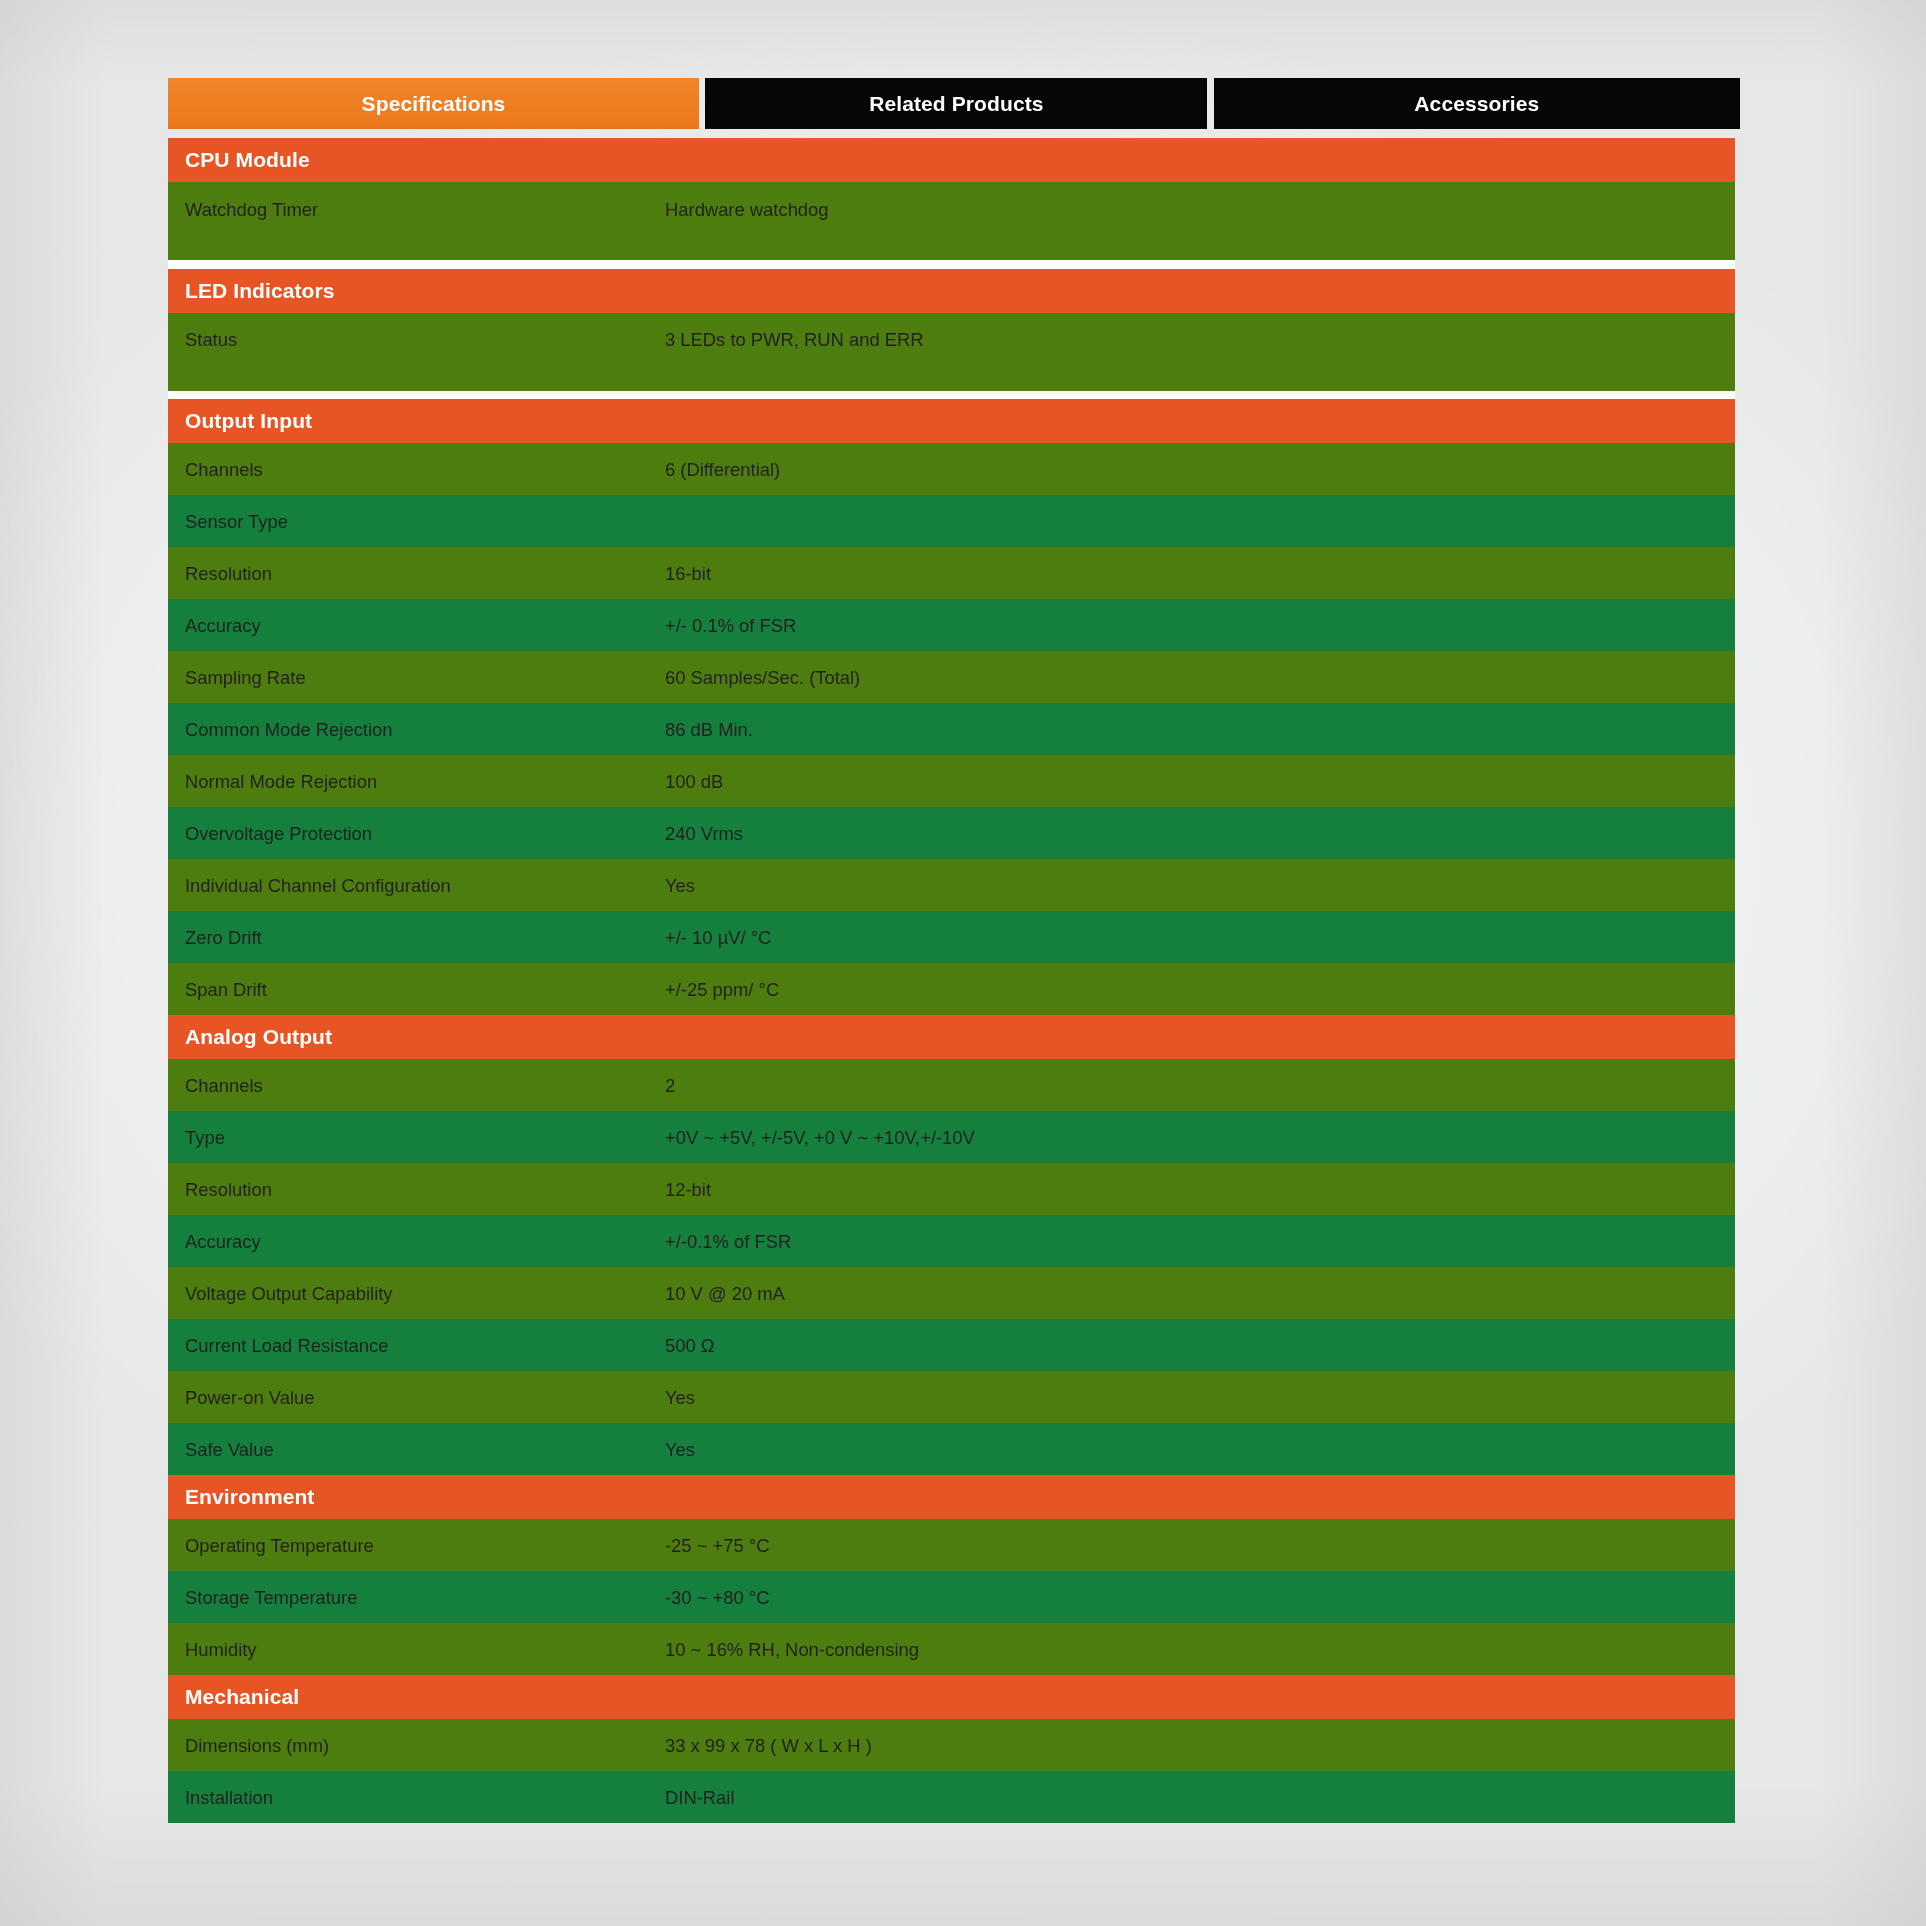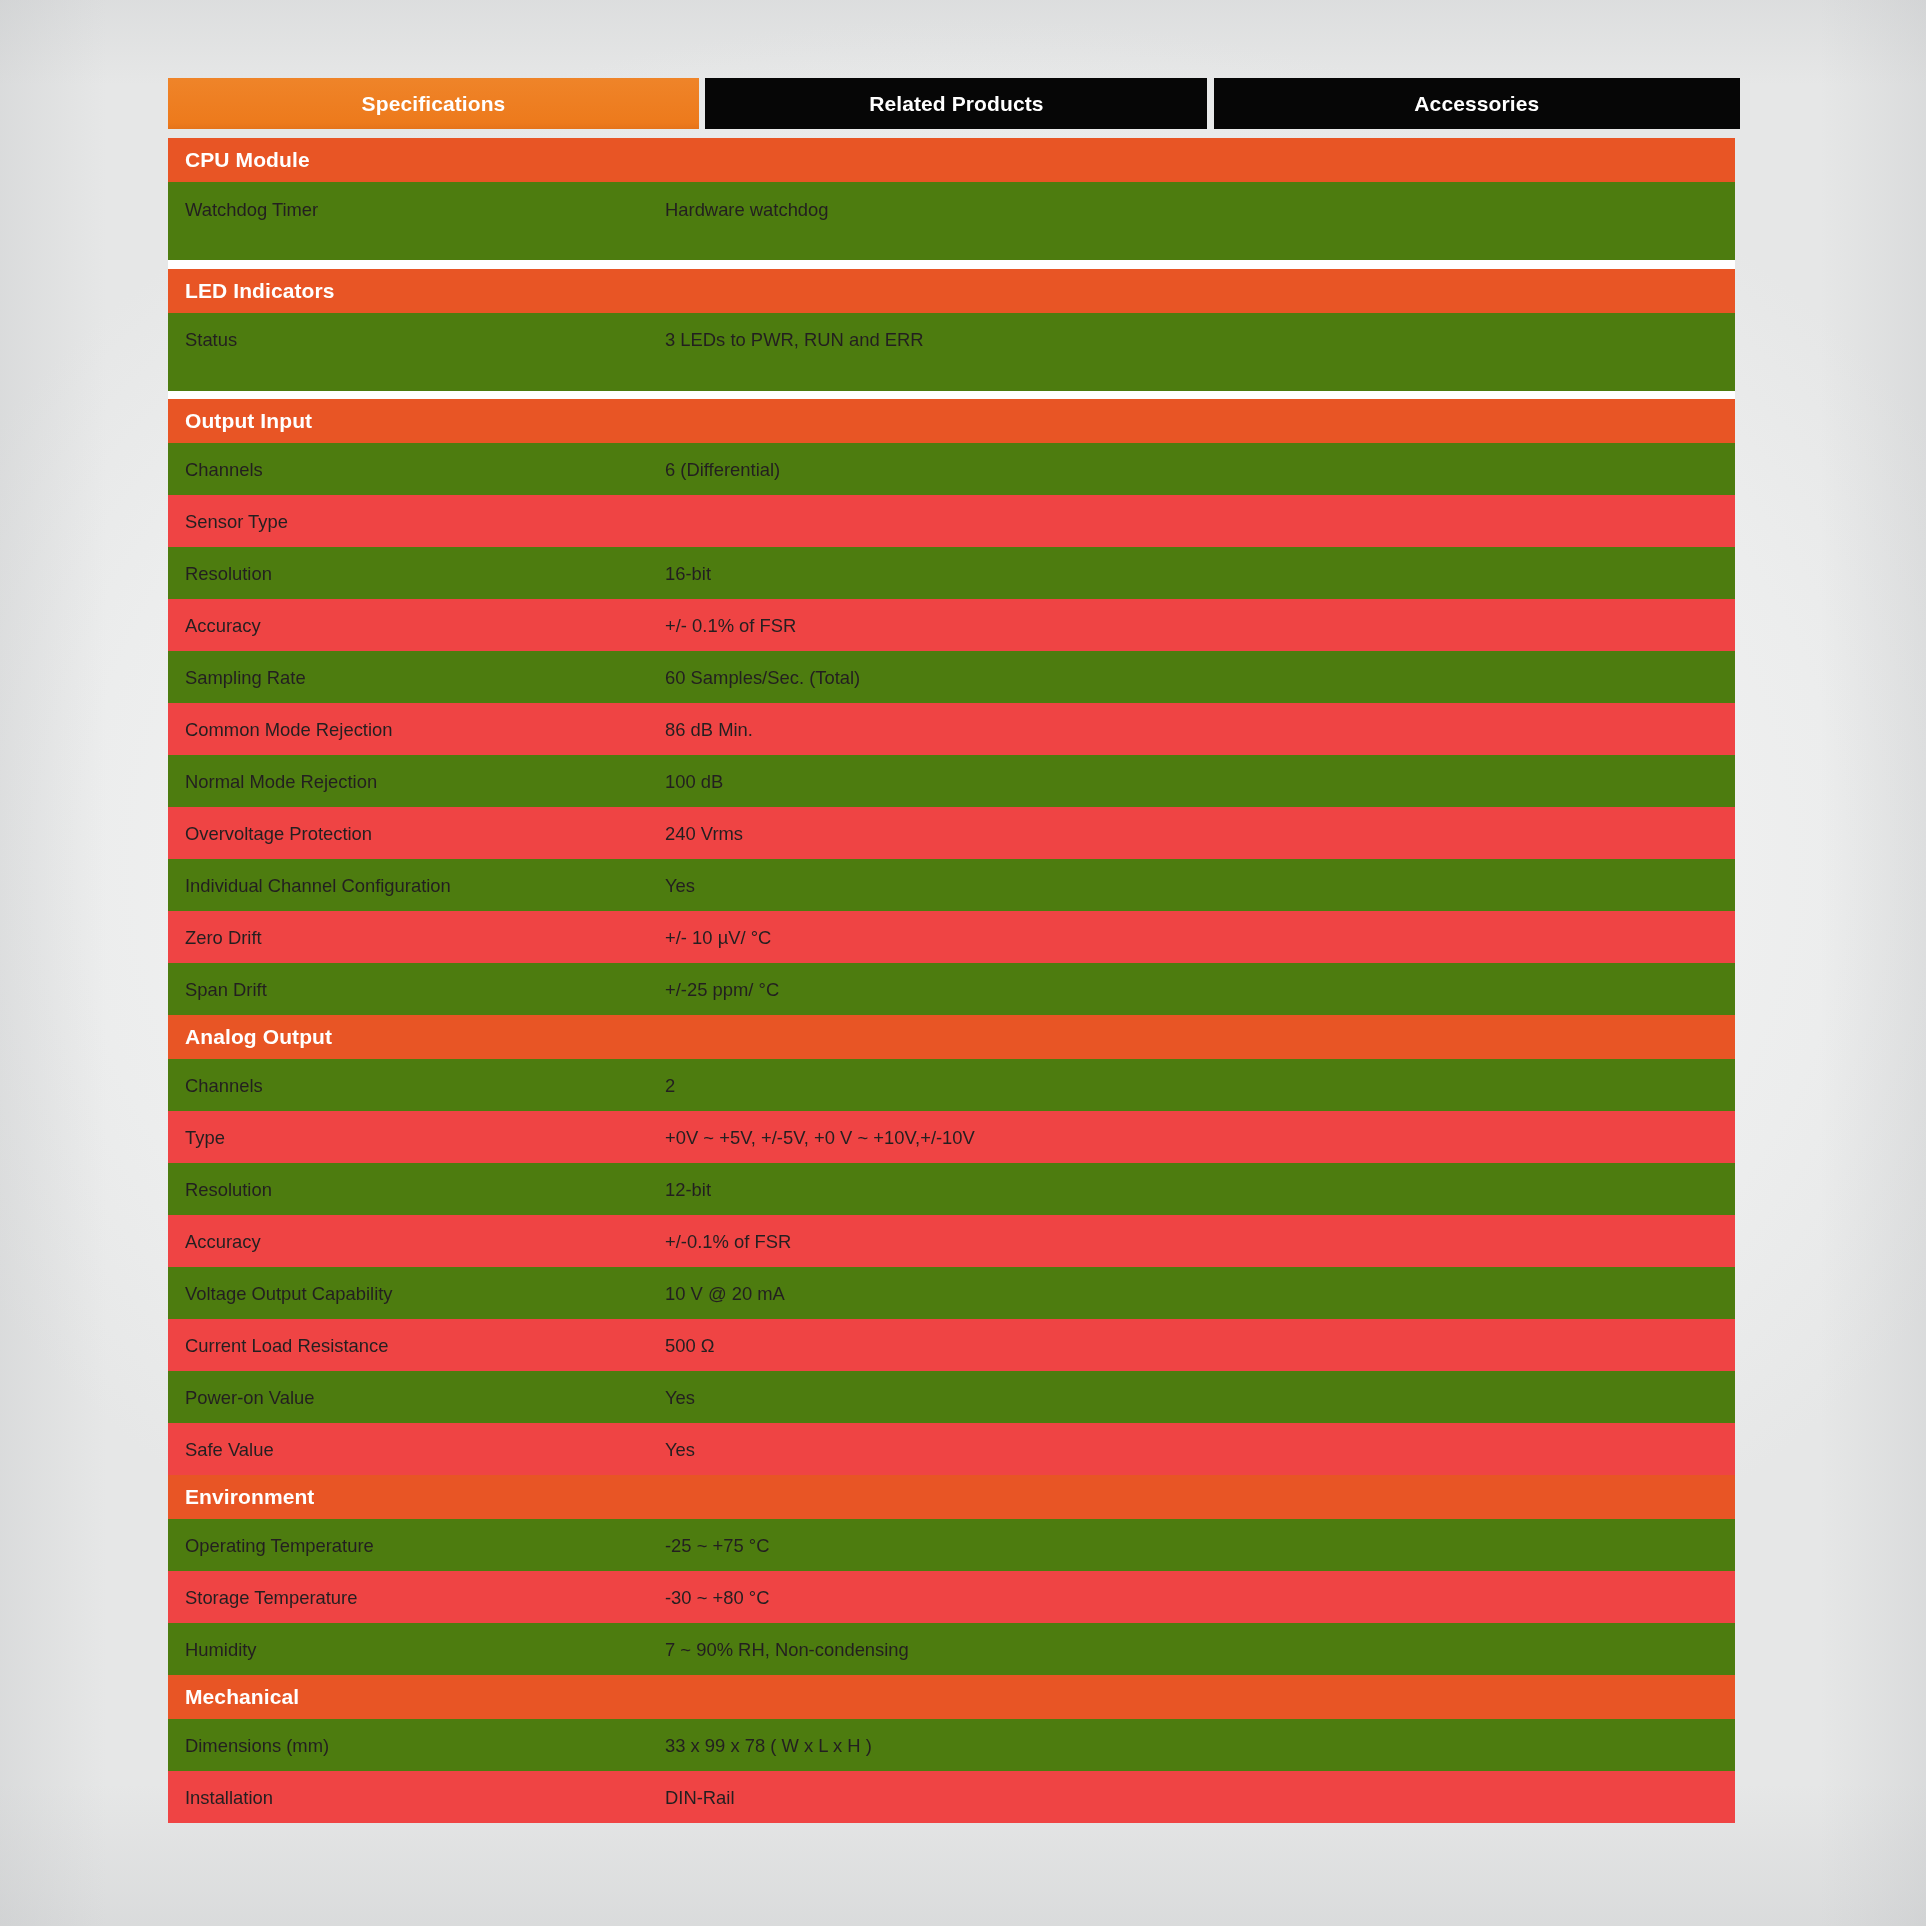--- a/index.html
+++ b/index.html
@@ -90,21 +90,21 @@
   .rows { background: #ffffff; }
 
   .row {
     display: flex;
     align-items: center;
     min-height: 52px;
     font-size: 18.4px;
     color: #231f20;
     background: #4d7c0f;
   }
-  .row.alt { background: #ef4444; }
+  .row.alt { background: #15803d; }
   .row.pad-bottom { min-height: 78px; align-items: flex-start; padding-top: 15.6px; }
 
   .cell-label {
     flex: 0 0 480px;
     padding-left: 17px;
     color: #231f20;
     line-height: 1.25;
   }
   .cell-value {
     flex: 1 1 auto;
@@ -232,21 +232,21 @@
         <div class="row">
           <div class="cell-label">Operating Temperature</div>
           <div class="cell-value">-25 ~ +75 °C</div>
         </div>
         <div class="row alt">
           <div class="cell-label">Storage Temperature</div>
           <div class="cell-value">-30 ~ +80 °C</div>
         </div>
         <div class="row">
           <div class="cell-label">Humidity</div>
-          <div class="cell-value">7 ~ 90% RH, Non-condensing</div>
+          <div class="cell-value">10 ~ 16% RH, Non-condensing</div>
         </div>
       </div>
       <div class="section-head">Mechanical</div>
       <div class="rows">
         <div class="row">
           <div class="cell-label">Dimensions (mm)</div>
           <div class="cell-value">33 x 99 x 78 ( W x L x H )</div>
         </div>
         <div class="row alt">
           <div class="cell-label">Installation</div>

